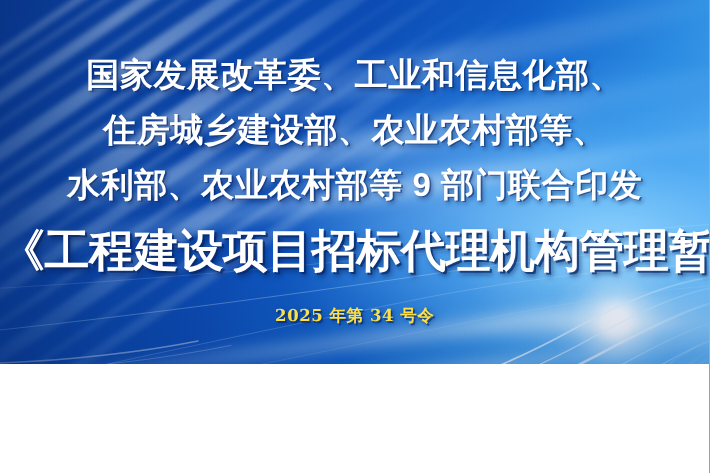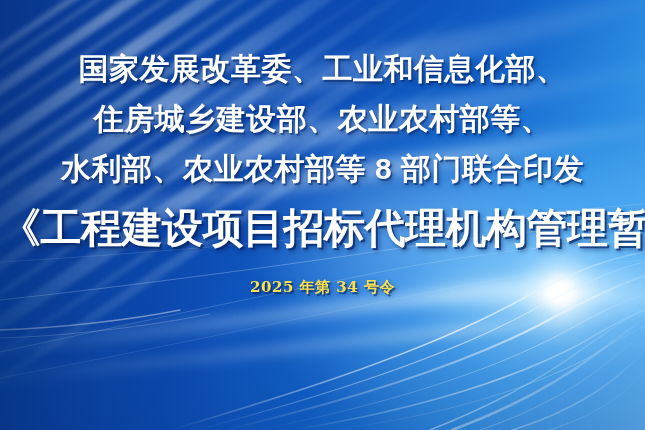--- a/index.html
+++ b/index.html
@@ -4,21 +4,21 @@
 <style>
   html, body {
     margin: 0;
     padding: 0;
     background: #ffffff;
   }
 
   .banner {
     position: relative;
     width: 645px;
-    height: 430px;
+    height: 331px;
     overflow: hidden;
     font-family: "Liberation Sans", "DejaVu Sans", sans-serif;
     background: #0a46a8;
   }
 
   
   .bg-base {
     position: absolute;
     inset: 0;
     background:
@@ -230,20 +230,20 @@
       <path d="M0,330 C60,328 130,320 180,310" stroke="#ffffff" stroke-width="1.3" opacity="0.45"></path>
       <path d="M0,338 C70,336 150,326 210,314" stroke="#eaf7ff" stroke-width="0.7" opacity="0.35"></path>
     </g>
   </svg>
 
   <div class="vignette"></div>
 
   <div class="content">
     <div class="headline hl1">国家发展改革委、工业和信息化部、</div>
     <div class="headline hl2">住房城乡建设部、农业农村部等、</div>
-    <div class="headline hl3">水利部、农业农村部等 8 部门联合印发</div>
+    <div class="headline hl3">水利部、农业农村部等 9 部门联合印发</div>
 
     <div class="doc-title">《工程建设项目招标代理机构管理暂行办法》</div>
 
     <div class="decree-no">2025 年第 34 号令</div>
   </div>
 
 </div>
 
 </body></html>

